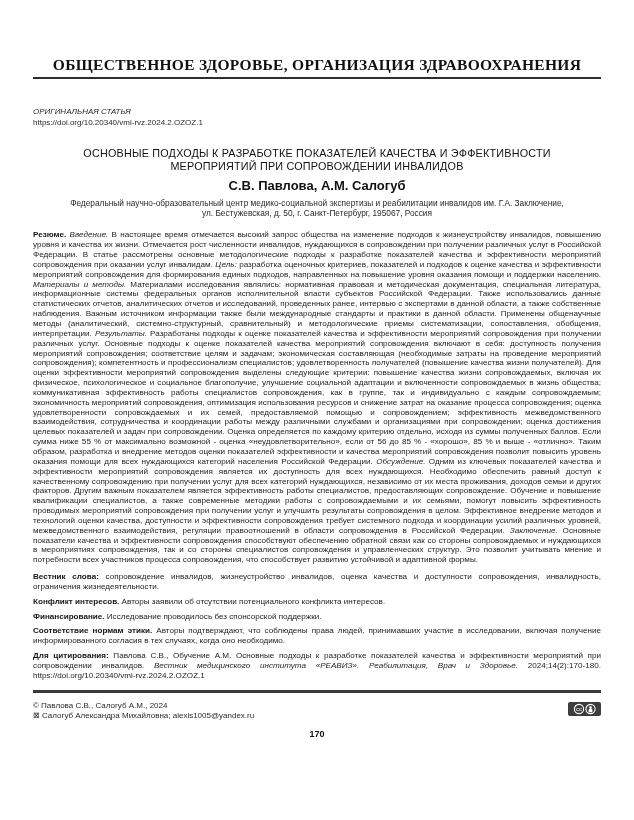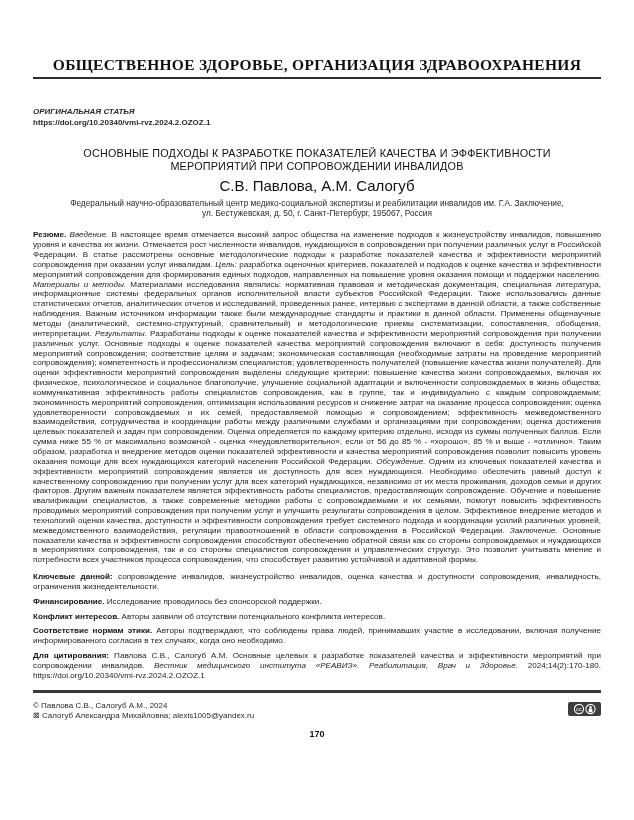--- a/index.html
+++ b/index.html
@@ -16,30 +16,30 @@
   
   .jheader { text-align: center; font-family: "Liberation Serif", serif; font-weight: 700; color: #111; }
   .jheader .ru {
     font-size: 15.5px; line-height: 19px; letter-spacing: 0.3px;
     border-bottom: 2px solid #2e2e2e; padding-bottom: 3px;
   }
   .jheader .en {
     font-size: 14.5px; line-height: 18px; letter-spacing: 1.6px; margin-top: 3px;
   }
   
-  .meta { display: flex; justify-content: space-between; margin-top: 28px; font-size: 8px; line-height: 10.5px; color: #2a2a2a; font-weight: bold; }
+  .meta { display: flex; justify-content: space-between; margin-top: 28px; font-size: 8px; line-height: 10.5px; color: #2a2a2a; }
   .meta .right { text-align: right; }
   .it { font-style: italic; }
   
   .atitle {
     margin: 19px auto 0 auto; max-width: 548px;
     text-align: center; font-weight: 400; font-size: 10.8px; line-height: 13px;
     letter-spacing: 0.2px; color: #111;
   }
-  .authors { margin-top: 7px; text-align: center; font-weight: 400; font-size: 15px; line-height: 12px; color: #111; }
+  .authors { margin-top: 7px; text-align: center; font-weight: 700; font-size: 13px; line-height: 12px; color: #111; }
   .affil { margin-top: 6px; text-align: center; font-size: 8.3px; line-height: 10.2px; color: #2a2a2a; }
   
   .para {
     margin-top: 5px;
     font-size: 8.1px; line-height: 9.85px;
     text-align: justify; color: #242424;
   }
   .para.abstract { margin-top: 12px; }
   .para.keywords { margin-top: 7px; }
   .rb { font-weight: 700; color: #151515; }
@@ -69,25 +69,25 @@
   </div>
 
   <h1 class="atitle">ОСНОВНЫЕ ПОДХОДЫ К РАЗРАБОТКЕ ПОКАЗАТЕЛЕЙ КАЧЕСТВА И ЭФФЕКТИВНОСТИ МЕРОПРИЯТИЙ ПРИ СОПРОВОЖДЕНИИ ИНВАЛИДОВ</h1>
   <div class="authors">С.В. Павлова, А.М. Салогуб</div>
   <div class="affil">
     <div>Федеральный научно-образовательный центр медико-социальной экспертизы и реабилитации инвалидов им. Г.А. Заключение,</div>
     <div>ул. Бестужевская, д. 50, г. Санкт-Петербург, 195067, Россия</div>
   </div>
 
   <p class="para abstract"><span class="rb">Резюме. </span><span class="ri">Введение.</span><span> В настоящее время отмечается высокий запрос общества на изменение подходов к жизнеустройству инвалидов, повышению уровня и качества их жизни. Отмечается рост численности инвалидов, нуждающихся в сопровождении при получении различных услуг в Российской Федерации. В статье рассмотрены основные методологические подходы к разработке показателей качества и эффективности мероприятий сопровождения при оказании услуг инвалидам. </span><span class="ri">Цель:</span><span> разработка оценочных критериев, показателей и подходов к оценке качества и эффективности мероприятий сопровождения для формирования единых подходов, направленных на повышение уровня оказания помощи и поддержки населению. </span><span class="ri">Материалы и методы.</span><span> Материалами исследования являлись: нормативная правовая и методическая документация, специальная литература, информационные системы федеральных органов исполнительной власти субъектов Российской Федерации. Также использовались данные статистических отчетов, аналитических отчетов и исследований, проведенных ранее, интервью с экспертами в данной области, а также собственные наблюдения. Важным источником информации также были международные стандарты и практики в данной области. Применены общенаучные методы (аналитический, системно-структурный, сравнительный) и методологические приемы систематизации, сопоставления, обобщения, интерпретации. </span><span class="ri">Результаты.</span><span> Разработаны подходы к оценке показателей качества и эффективности мероприятий сопровождения при получении различных услуг. Основные подходы к оценке показателей качества мероприятий сопровождения включают в себя: доступность получения мероприятий сопровождения; соответствие целям и задачам; экономическая составляющая (необходимые затраты на проведение мероприятий сопровождения); компетентность и профессионализм специалистов; удовлетворенность получателей (повышение качества жизни получателей). Для оценки эффективности мероприятий сопровождения выделены следующие критерии: повышение качества жизни сопровождаемых, включая их физическое, психологическое и социальное благополучие, улучшение социальной адаптации и включенности сопровождаемых в жизнь общества; коммуникативная эффективность работы специалистов сопровождения, как в группе, так и индивидуально с каждым сопровождаемым; экономичность мероприятий сопровождения, оптимизация использования ресурсов и снижение затрат на оказание процесса сопровождения; оценка удовлетворенности сопровождаемых и их семей, предоставляемой помощью и сопровождением; эффективность межведомственного взаимодействия, сотрудничества и координации работы между различными службами и организациями при сопровождении; оценка достижения целевых показателей и задач при сопровождении. Оценка определяется по каждому критерию отдельно, исходя из суммы полученных баллов. Если сумма ниже 55 % от максимально возможной - оценка «неудовлетворительно», если от 56 до 85 % - «хорошо», 85 % и выше - «отлично». Таким образом, разработка и внедрение методов оценки показателей эффективности и качества мероприятий сопровождения позволит повысить уровень оказания помощи для всех нуждающихся категорий населения Российской Федерации. </span><span class="ri">Обсуждение.</span><span> Одним из ключевых показателей качества и эффективности мероприятий сопровождения является их доступность для всех нуждающихся. Необходимо обеспечить равный доступ к качественному сопровождению при получении услуг для всех категорий нуждающихся, независимо от их места проживания, доходов семьи и других факторов. Другим важным показателем является эффективность работы специалистов, предоставляющих сопровождение. Обучение и повышение квалификации специалистов, а также современные методики работы с сопровождаемыми и их семьями, помогут повысить эффективность проводимых мероприятий сопровождения при получении услуг и улучшить результаты сопровождения в целом. Эффективное внедрение методов и технологий оценки качества, доступности и эффективности сопровождения требует системного подхода и координации усилий различных уровней, межведомственного взаимодействия, регуляции правоотношений в области сопровождения в Российской Федерации. </span><span class="ri">Заключение.</span><span> Основные показатели качества и эффективности сопровождения способствуют обеспечению обратной связи как со стороны сопровождаемых и нуждающихся в мероприятиях сопровождения, так и со стороны специалистов сопровождения и управленческих структур. Это позволит учитывать мнение и потребности всех участников процесса сопровождения, что способствует развитию устойчивой и адаптивной формы.</span></p>
-  <p class="para keywords"><span class="rb">Ключевые данной:</span><span> сопровождение инвалидов, жизнеустройство инвалидов, оценка качества и доступности сопровождения, инвалидность, ограничения жизнедеятельности.</span></p>
+  <p class="para keywords"><span class="rb">Вестник слова:</span><span> сопровождение инвалидов, жизнеустройство инвалидов, оценка качества и доступности сопровождения, инвалидность, ограничения жизнедеятельности.</span></p>
+  <p class="para"><span class="rb">Конфликт интересов.</span><span> Авторы заявили об отсутствии потенциального конфликта интересов.</span></p>
   <p class="para"><span class="rb">Финансирование.</span><span> Исследование проводилось без спонсорской поддержки.</span></p>
-  <p class="para"><span class="rb">Конфликт интересов.</span><span> Авторы заявили об отсутствии потенциального конфликта интересов.</span></p>
   <p class="para"><span class="rb">Соответствие нормам этики.</span><span> Авторы подтверждают, что соблюдены права людей, принимавших участие в исследовании, включая получение информированного согласия в тех случаях, когда оно необходимо.</span></p>
-  <p class="para"><span class="rb">Для цитирования:</span><span> Павлова С.В., Салогуб А.М. Основные целевых к разработке показателей качества и эффективности мероприятий при сопровождении инвалидов. </span><span class="ri">Вестник медицинского института «РЕАВИЗ». Реабилитация, Врач и Здоровье.</span><span> 2024;14(2):170-180. https://doi.org/10.20340/vmi-rvz.2024.2.OZOZ.1</span></p>
+  <p class="para"><span class="rb">Для цитирования:</span><span> Павлова С.В., Обучение А.М. Основные подходы к разработке показателей качества и эффективности мероприятий при сопровождении инвалидов. </span><span class="ri">Вестник медицинского института «РЕАВИЗ». Реабилитация, Врач и Здоровье.</span><span> 2024;14(2):170-180. https://doi.org/10.20340/vmi-rvz.2024.2.OZOZ.1</span></p>
 
   <div class="rule"></div>
 
   <div class="footer">
     <div class="lines">
       <div>© Павлова С.В., Салогуб А.М., 2024</div>
       <div>
         <span class="env">⊠</span>
         <span>Салогуб Александра Михайловна;  alexis1005@yandex.ru</span>
       </div>

